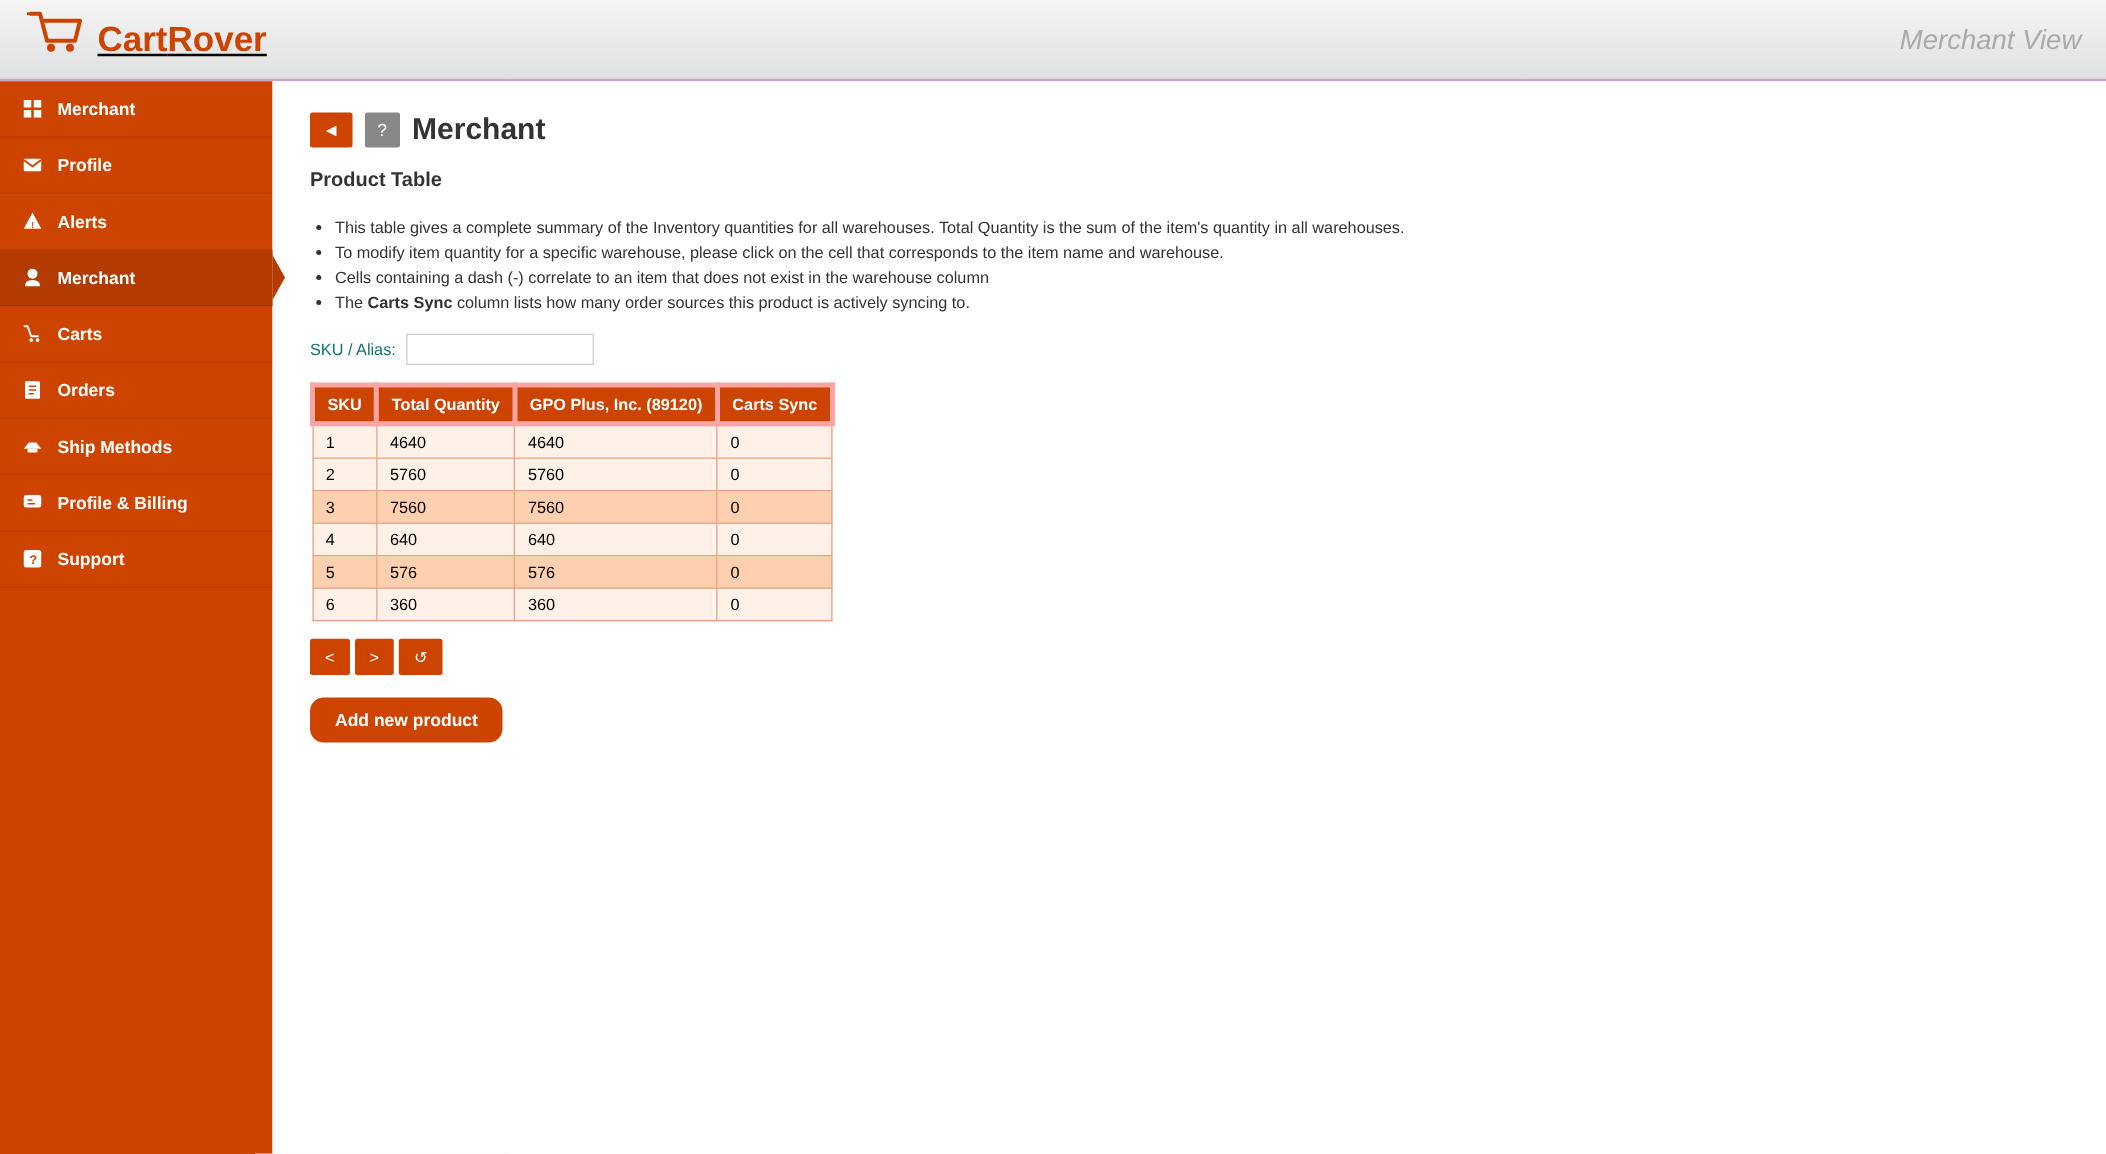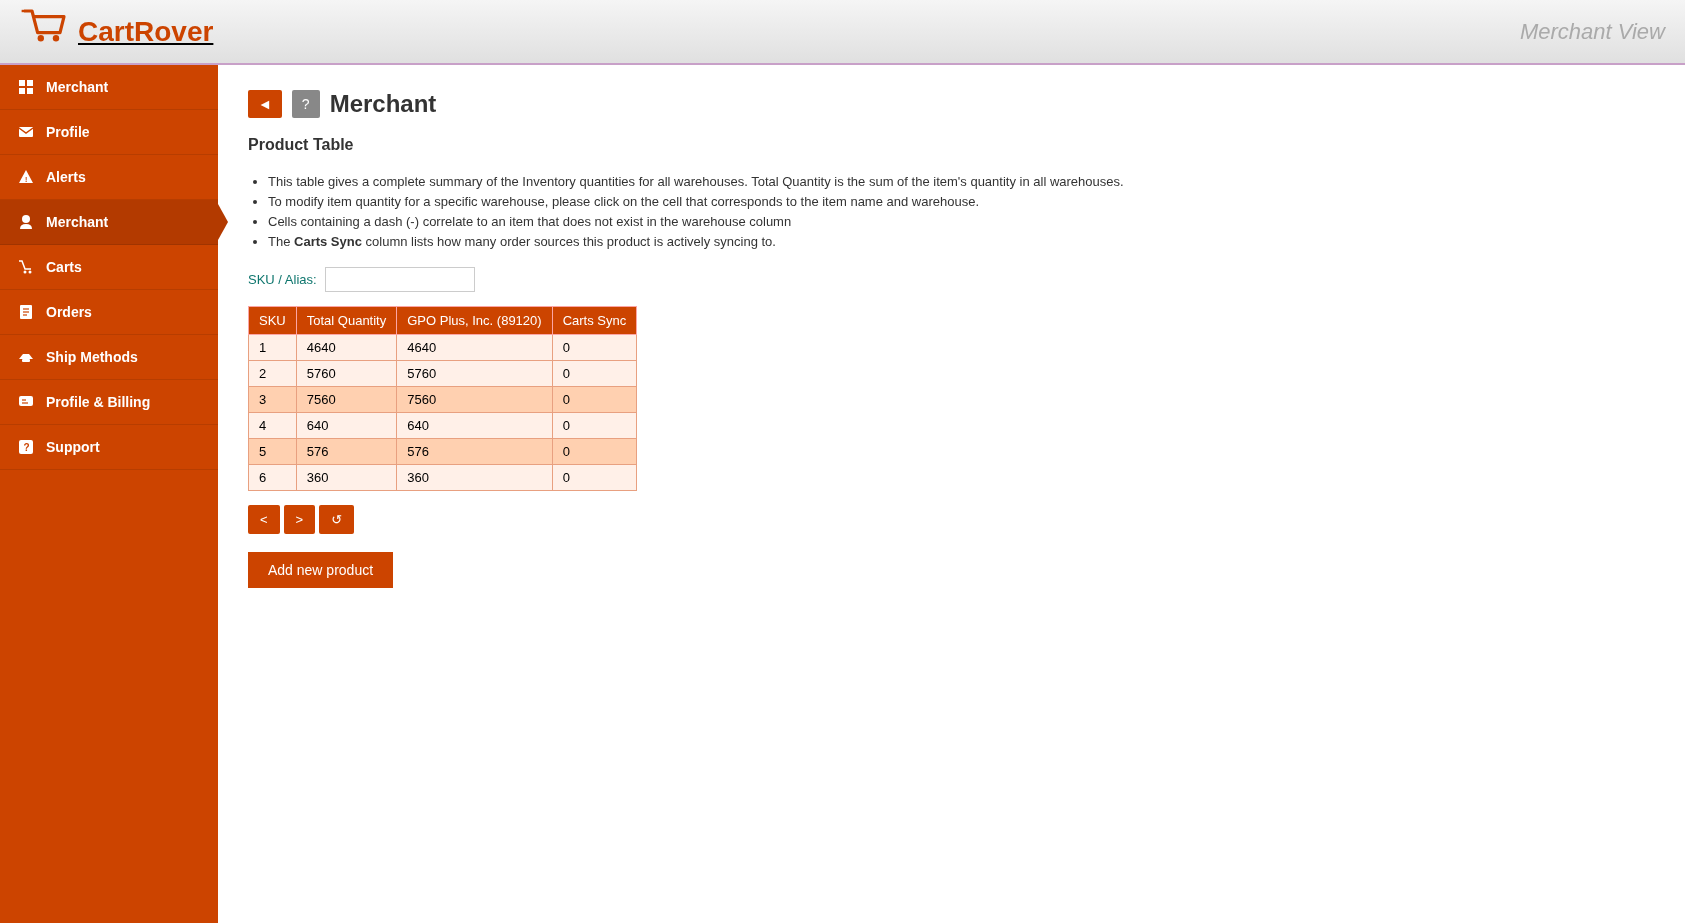--- a/index.html
+++ b/index.html
@@ -164,22 +164,22 @@
     .product-table {
       border-collapse: collapse;
       margin-bottom: 14px;
       font-size: 13px;
     }
     .product-table th {
       background: #cc4400;
       color: white;
       padding: 6px 10px;
       text-align: left;
-      border: 1px solid #fca5a5;
-      font-weight: normal;
+      border: 4px solid #fca5a5;
+      font-weight: bold;
       margin-left: 32px;
     }
     .product-table td {
       padding: 5px 10px;
       border: 1px solid #e8a080;
     }
     .product-table tr.even-row {
       background: #ffd0b0;
     }
     .product-table tr.odd-row {
@@ -202,22 +202,22 @@
       border-radius: 2px;
     }
 
     .add-product-btn {
       background: #cc4400;
       color: white;
       border: none;
       padding: 10px 20px;
       cursor: pointer;
       font-size: 14px;
-      font-weight: normal;
-      border-radius: 0;
+      font-weight: bold;
+      border-radius: 11px;
     }
 
     
     .cart-svg { width: 48px; height: 40px; }
   </style>
 </head>
 <body>
 
 <div class="header">
   <div class="logo-area">

